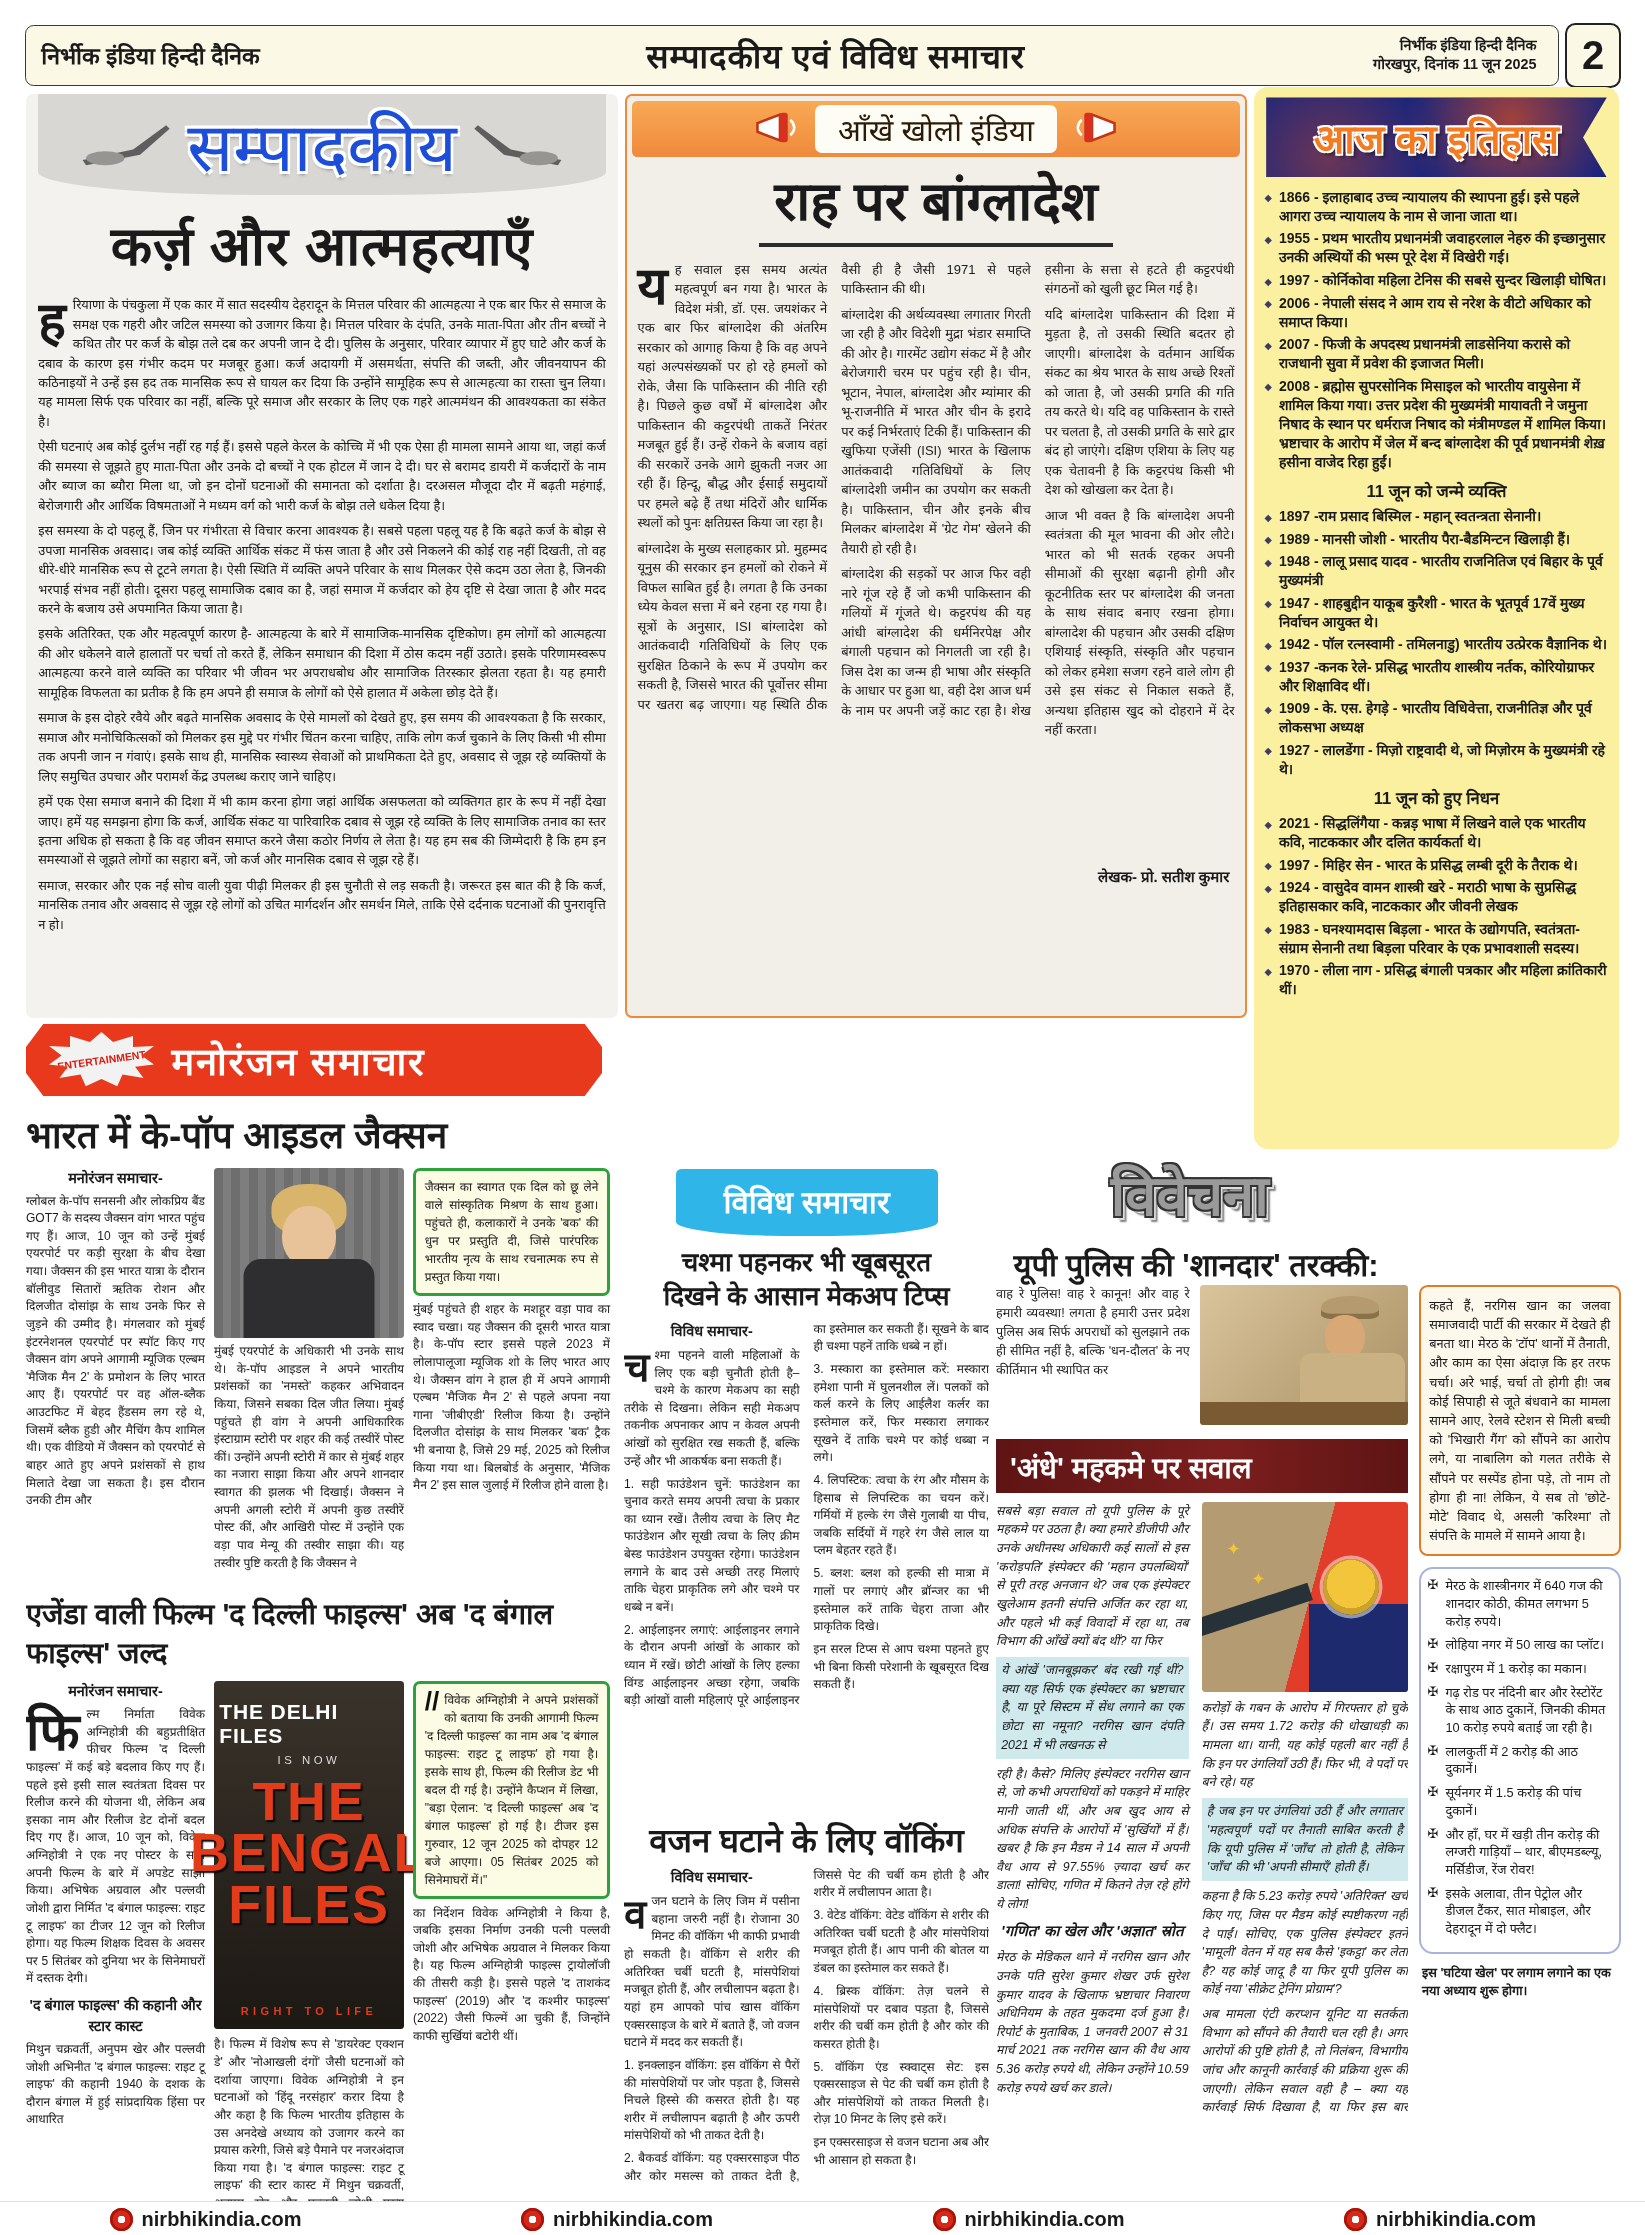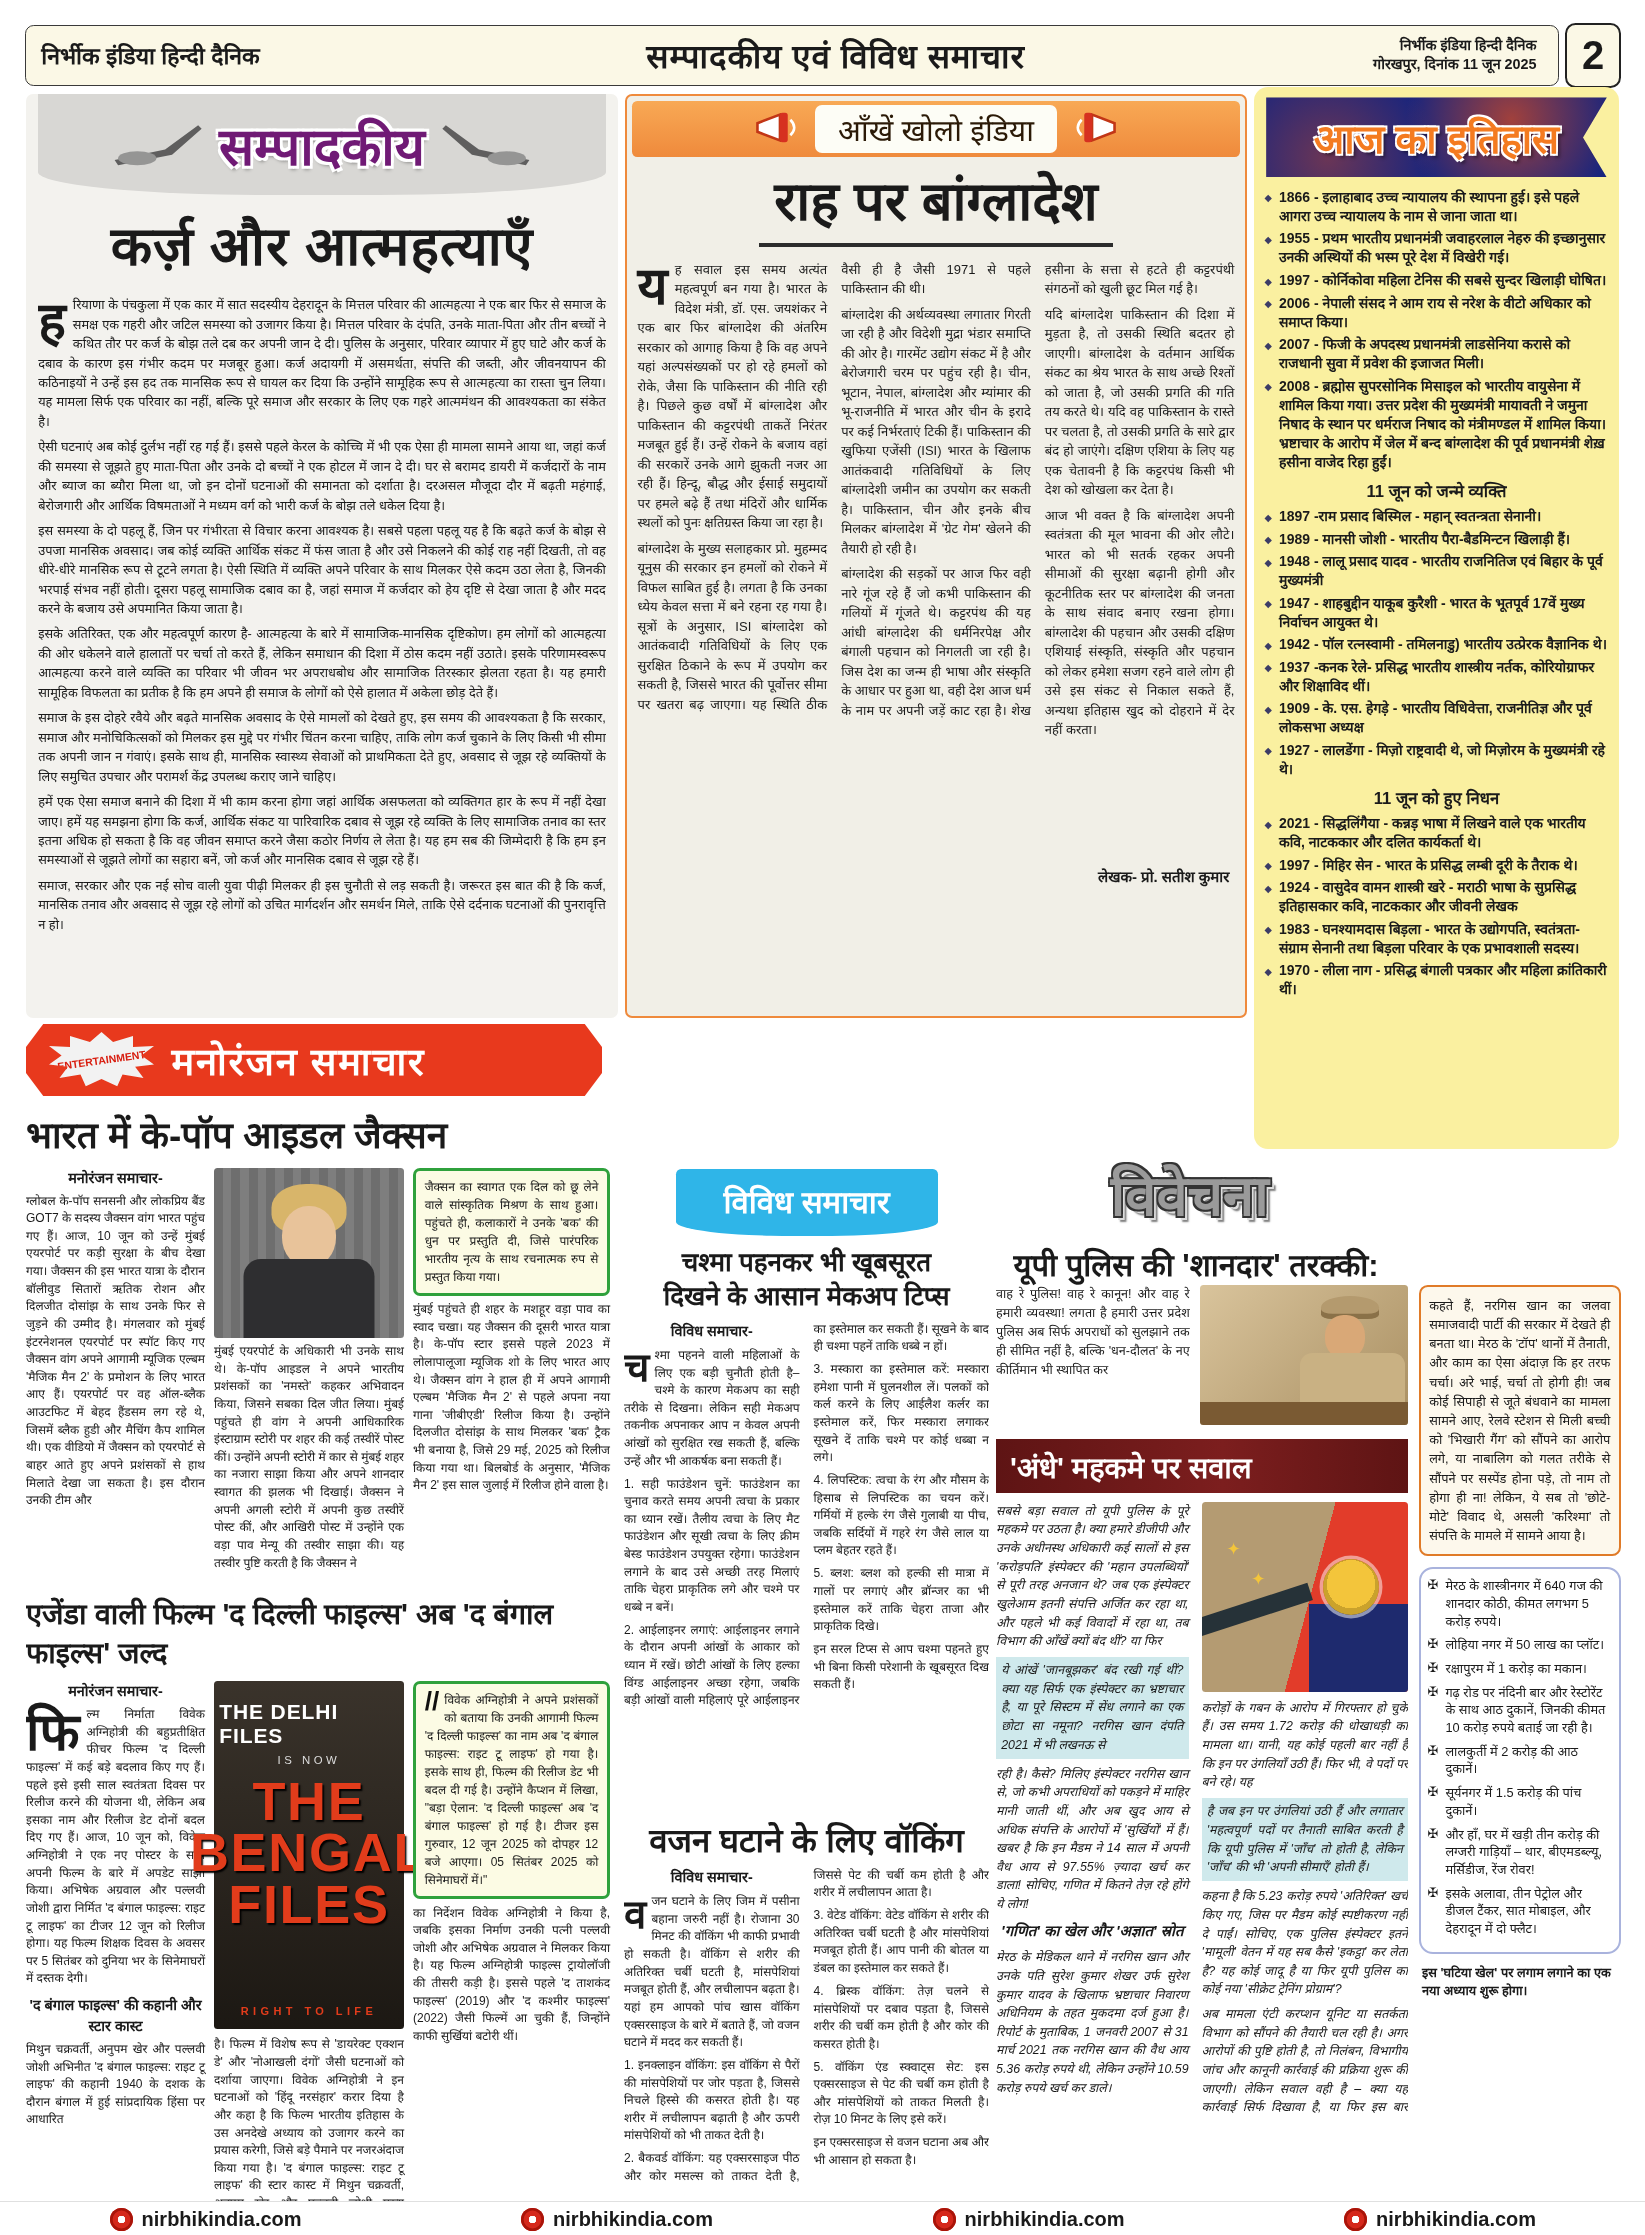--- a/index.html
+++ b/index.html
@@ -16,21 +16,21 @@
   .mh-right { width:279px; text-align:right; font-size:14.4px; font-weight:700; line-height:1.35; padding-right:5.2px; }
   .pagenum { position:absolute; left:1565px; top:23px; width:56px; height:65px;
     background:#fbf8e6; border:2.6px solid #222; border-radius:10.5px;
     display:flex; align-items:center; justify-content:center; font-size:40px; font-weight:700; }
 
   
   .editorial { position:absolute; left:26px; top:94px; width:592px; height:924px;
     background:#f3f2ee; border-radius:7px; padding:0 12.2px 8.7px; overflow:hidden; }
   .ed-band { height:101px; background:#d8d7d4; border-radius:0 0 40% 40% / 0 0 23px 23px;
     display:flex; align-items:center; justify-content:center; gap:12.2px; }
-  .ed-title { font-size:52px; font-weight:700; color:#701a75;
+  .ed-title { font-size:68px; font-weight:400; color:#1d4ed8;
     text-shadow:-2.6px -2.6px 0 #fff,2.6px -2.6px 0 #fff,-2.6px 2.6px 0 #fff,2.6px 2.6px 0 #fff,0 4.4px 3.5px rgba(0,0,0,.35); }
   .pen-icon svg { width:96px; height:47px; opacity:.85; }
   .pen-icon.flip svg { transform:scaleX(-1); }
   .ed-headline { text-align:center; font-size:54px; font-weight:700; letter-spacing:0.9px; margin:12.2px 0 14px; }
   .ed-body { font-size:12.8px; line-height:1.52; text-align:justify; overflow:hidden; height:699px; }
   .ed-body p { margin-bottom:6.1px; }
   .dropcap { float:left; font-size:52px; line-height:.82; font-weight:700; padding:5.2px 7px 0 0; }
 
   
   .bangla { position:absolute; left:625px; top:94px; width:622px; height:924px;

